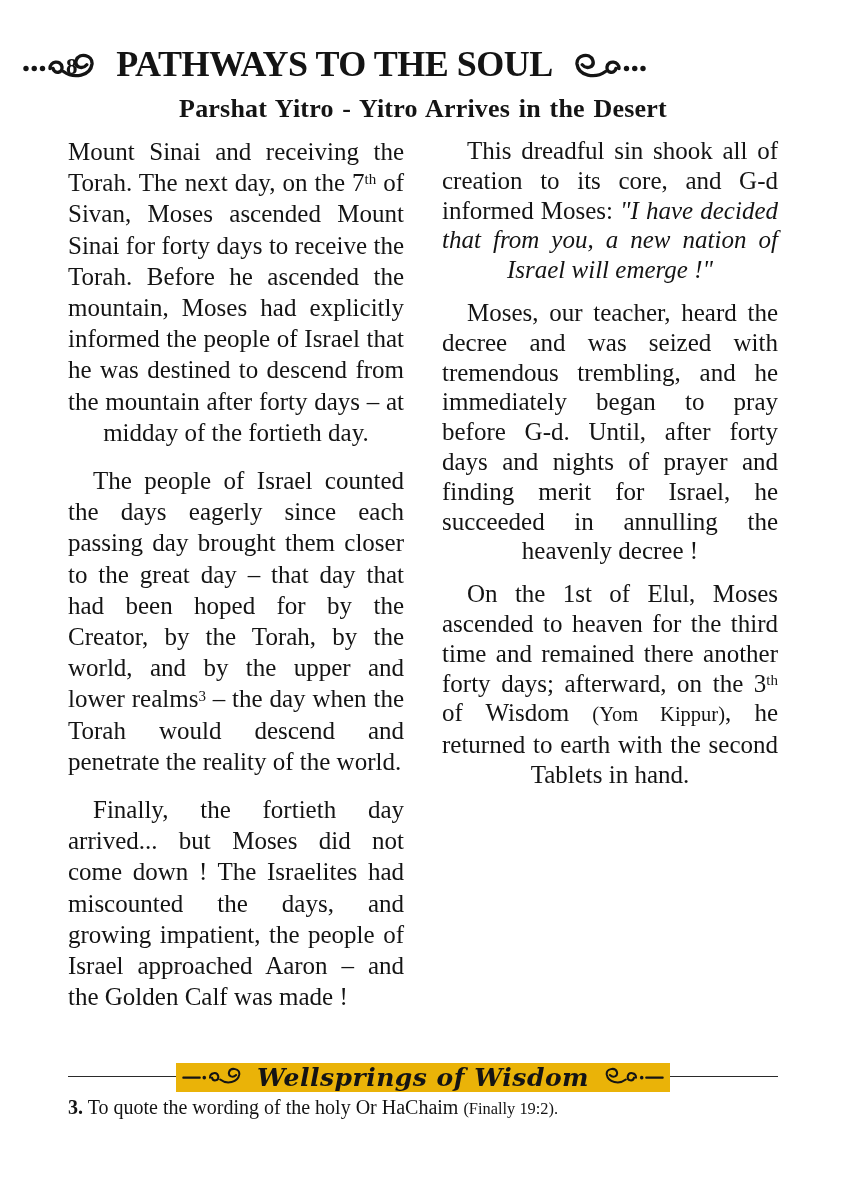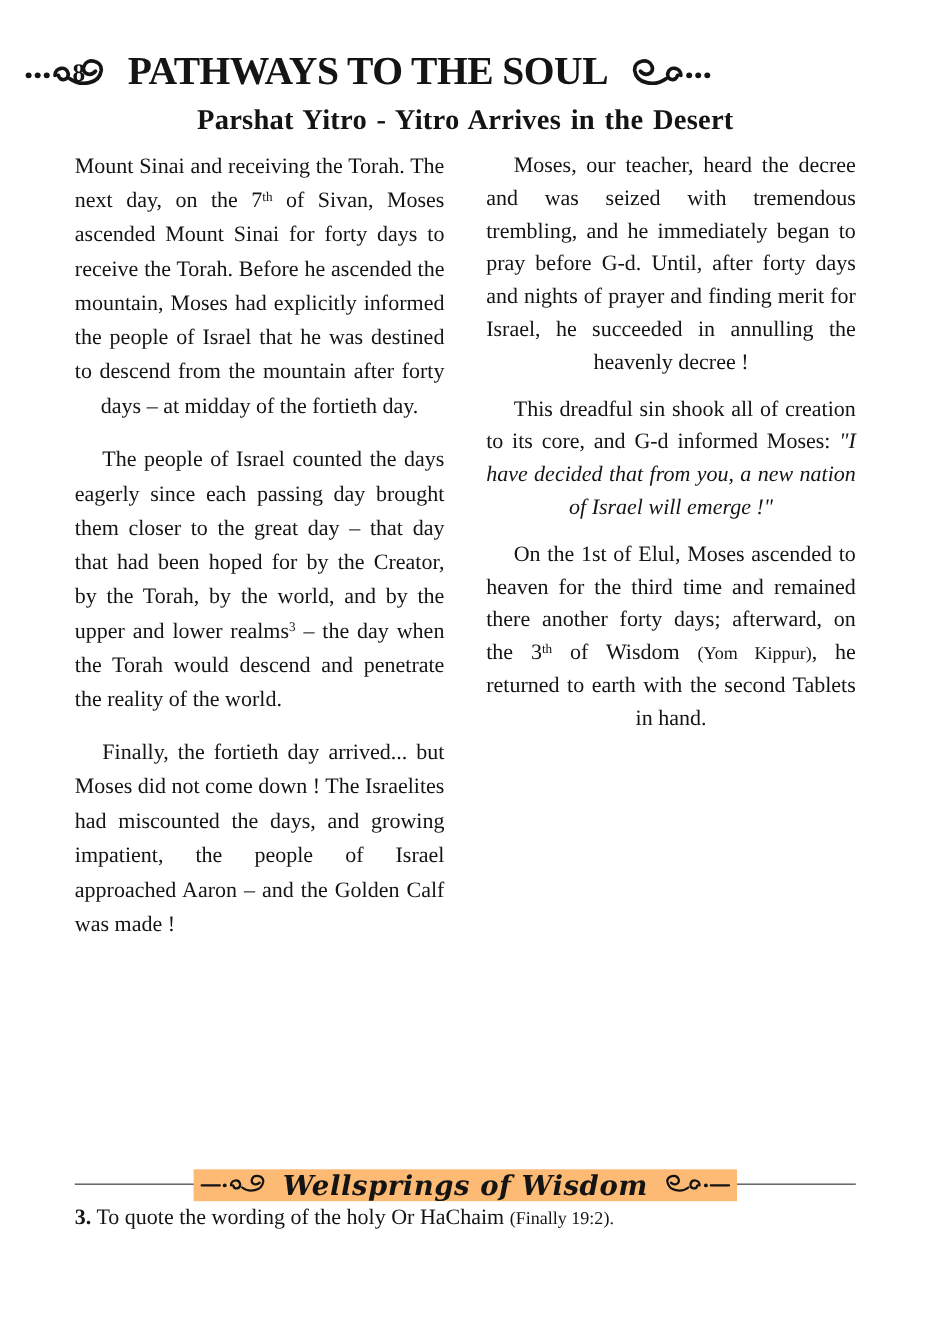--- a/index.html
+++ b/index.html
@@ -32,21 +32,21 @@
   .page-subtitle {
     font-size: 26px; font-weight: bold; letter-spacing: 0.2px;
     word-spacing: 2px;
   }
 
   
   .body-columns {
     position: absolute; top: 136px; left: 68px; width: 710px;
     display: flex; gap: 38px;
   }
-  .column { width: 336px; font-size: 20px; text-align: justify; }
+  .column { width: 336px; font-size: 25px; text-align: justify; }
   .column-left  { line-height: 31.2px; }
   .column-right { line-height: 29.8px; }
   .para { margin: 0 0 17px 0; text-indent: 25px; }
   .column-right .para { margin-bottom: 13px; }
   .para.no-indent { text-indent: 0; }
   .para.center-last { text-align-last: center; }
   sup { font-size: 60%; line-height: 0; position: relative; top: -0.45em; vertical-align: baseline; }
   .italic { font-style: italic; }
   .small  { font-size: 82%; }
   .bold   { font-weight: bold; }
@@ -57,21 +57,21 @@
   }
   .rule-line {
     position: absolute; top: 16px; left: 0; right: 0;
     border-top: 1.6px solid #2a2a2a;
   }
   .rule-label {
     position: relative; display: flex; justify-content: center; align-items: center;
     height: 34px;
   }
   .rule-label-inner {
-    background: #fdba74; display: flex; align-items: center; gap: 5px; padding: 0 6px;
+    background: #eab308; display: flex; align-items: center; gap: 5px; padding: 0 6px;
   }
   .script-text {
     font-family: "DejaVu Serif", serif; font-style: italic; font-weight: bold;
     font-size: 25px; white-space: nowrap; letter-spacing: 0.5px;
   }
   .mini-flourish { height: 20px; width: 70px; flex: 0 0 auto; }
 
   .footnote-area {
     position: absolute; top: 1094px; left: 68px; width: 710px;
   }
@@ -119,22 +119,22 @@
     <span class="page-subtitle">Parshat Yitro - Yitro Arrives in the Desert</span>
   </div>
 
   <div class="body-columns">
     <div class="column column-left">
         <p class="para no-indent center-last"><span>Mount Sinai and receiving the Torah. The next day, on the 7</span><sup>th</sup><span> of Sivan, Moses ascended Mount Sinai for forty days to receive the Torah. Before he ascended the mountain, Moses had explicitly informed the people of Israel that he was destined to descend from the mountain after forty days – at midday of the fortieth day.</span></p>
         <p class="para"><span>The people of Israel counted the days eagerly since each passing day brought them closer to the great day – that day that had been hoped for by the Creator, by the Torah, by the world, and by the upper and lower realms</span><sup>3</sup><span> – the day when the Torah would descend and penetrate the reality of the world.</span></p>
         <p class="para"><span>Finally, the fortieth day arrived... but Moses did not come down ! The Israelites had miscounted the days, and growing impatient, the people of Israel approached Aaron – and the Golden Calf was made !</span></p>
       </div>
     <div class="column column-right">
+        <p class="para center-last"><span>This dreadful sin shook all of creation to its core, and G-d informed Moses: </span><span class="italic">"I have decided that from you, a new nation of Israel will emerge !"</span></p>
         <p class="para center-last"><span>Moses, our teacher, heard the decree and was seized with tremendous trembling, and he immediately began to pray before G-d. Until, after forty days and nights of prayer and finding merit for Israel, he succeeded in annulling the heavenly decree !</span></p>
-        <p class="para center-last"><span>This dreadful sin shook all of creation to its core, and G-d informed Moses: </span><span class="italic">"I have decided that from you, a new nation of Israel will emerge !"</span></p>
         <p class="para center-last"><span>On the 1st of Elul, Moses ascended to heaven for the third time and remained there another forty days; afterward, on the 3</span><sup>th</sup><span> of Wisdom </span><span class="small">(Yom Kippur)</span><span>, he returned to earth with the second Tablets in hand.</span></p>
       </div>
   </div>
 
   <div class="footer-divider">
     <div class="rule-line"></div>
     <div class="rule-label">
       <div class="rule-label-inner">
         <svg class="mini-flourish" viewBox="0 0 110 30" aria-hidden="true">
           <g fill="none" stroke="#141414" stroke-width="3.2" stroke-linecap="round">

